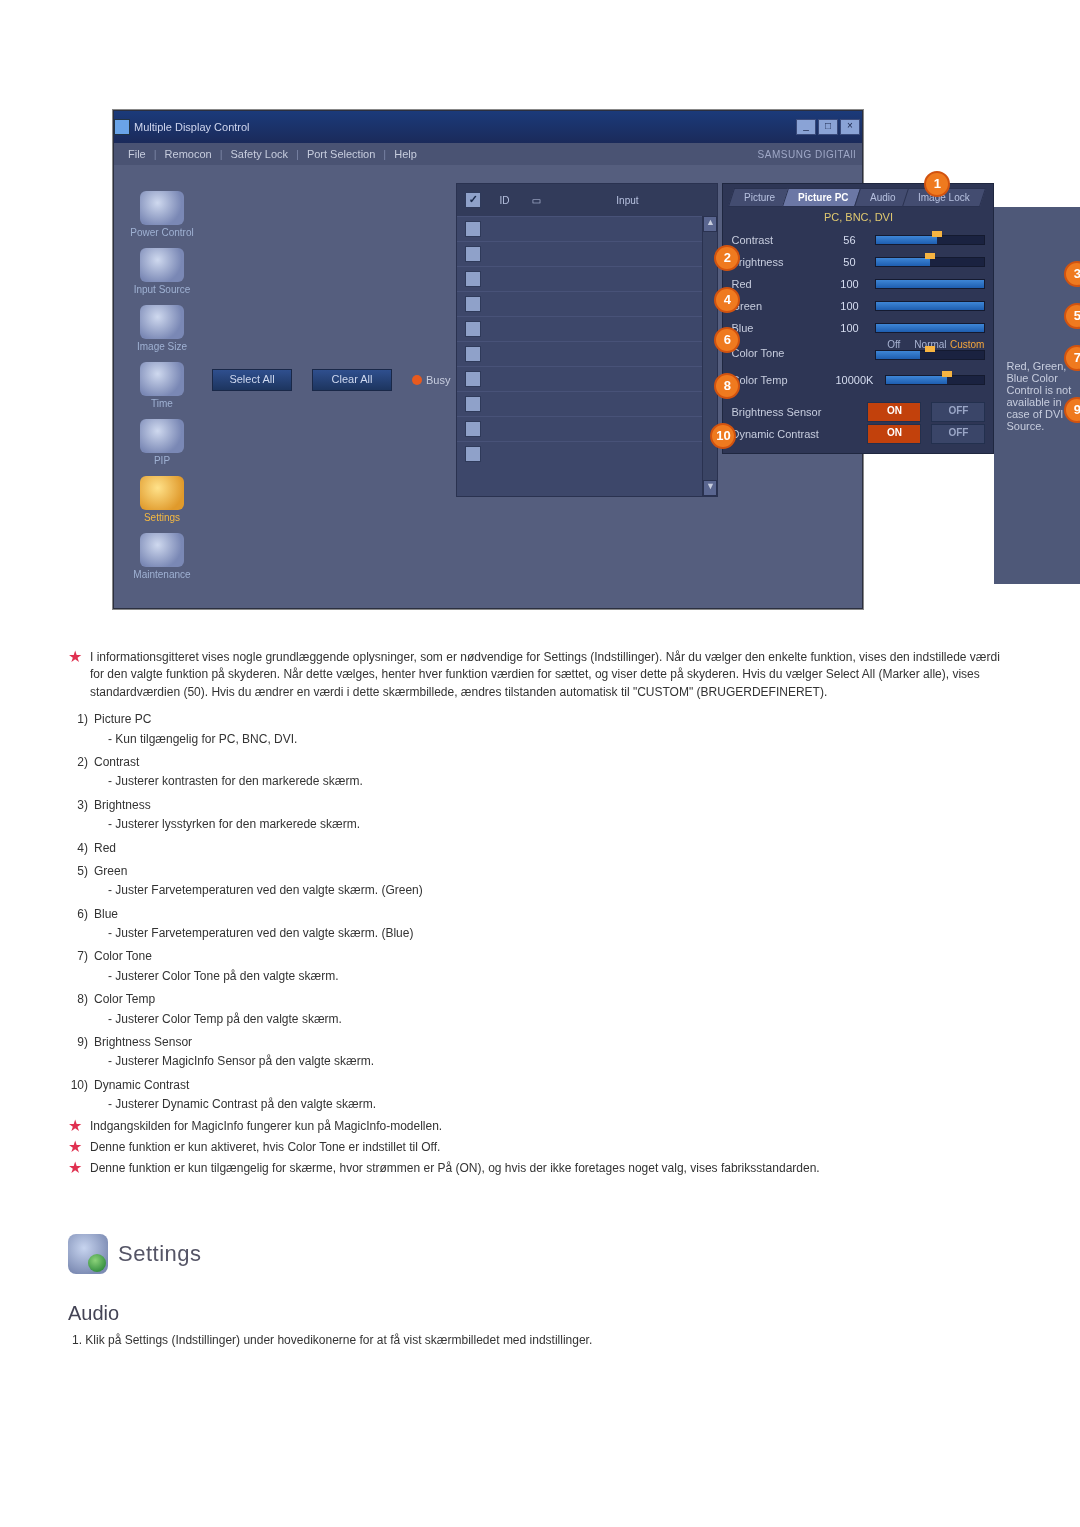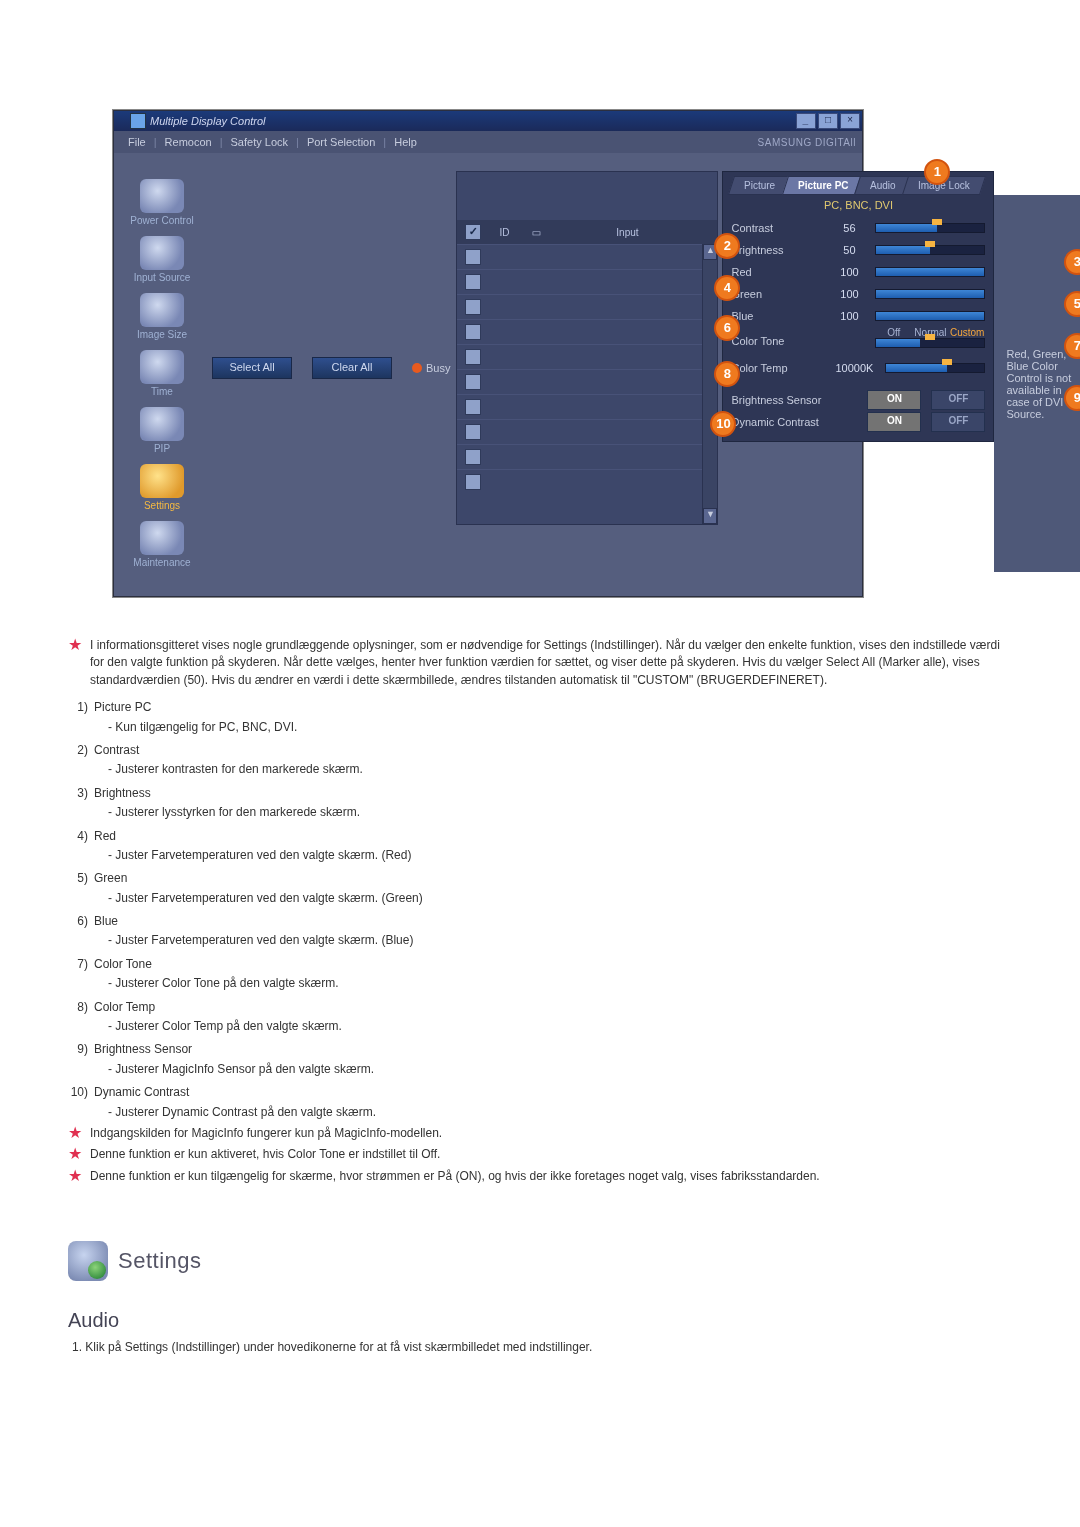--- a/index.html
+++ b/index.html
@@ -15,28 +15,27 @@
   }
   
   .app-window {
     width: 748px;
     background: #5b6485;
     border: 1px solid #2b2f3f;
     margin: 50px 0 40px 45px;
     box-shadow: 0 0 0 1px #888;
   }
   .titlebar {
-    height: 20px;
+    height: 32px;
     background: linear-gradient(#1b3a7a, #1b2a5a);
     display: flex;
     align-items: center;
     color: #cfd6ef;
     font-size: 11px;
-    padding: 0 2px 0 16px;
-    font-style: italic;
+    padding: 0 2px 0 0;
   }
   .titlebar .title-icon {
     width: 14px; height: 14px;
     background: #6aa4e8;
     margin-right: 4px;
     border: 1px solid #234;
   }
   .titlebar .spacer { flex: 1; }
   .win-btns { display: flex; gap: 2px; }
   .win-btn {
@@ -130,27 +129,26 @@
     gap: 4px;
     align-items: flex-start;
   }
   
   .grid-wrap {
     width: 260px;
     background: #3d476a;
     border: 1px solid #2a3250;
   }
   .grid-head {
-    height: 24px;
+    height: 32px;
     display: flex;
     background: #323b5a;
     color: #b7c1df;
     font-size: 10px;
     align-items: center;
-    margin-top: 48px;
   }
   .gh-chk { width: 32px; text-align: center; }
   .gh-id { width: 30px; text-align: center; }
   .gh-m { width: 34px; text-align: center; }
   .gh-input { flex: 1; text-align: center; }
   .gh-sc { width: 16px; }
   .grid-body {
     height: 280px;
     overflow: hidden;
     position: relative;
@@ -283,21 +281,21 @@
   }
   .onoff {
     display: flex; gap: 10px; margin-left: auto;
   }
   .onoff-btn {
     width: 52px; height: 18px;
     border: 1px solid #23304e;
     text-align: center; line-height: 16px;
     font-size: 10px; font-weight: bold;
   }
-  .onoff-btn.on { background: #737373; color: #fff; }
+  .onoff-btn.on { background: #c2410c; color: #fff; }
   .onoff-btn.off { background: #3a4568; color: #9aa6c6; }
   
   .footer-note {
     margin-top: 24px;
     padding: 10px 12px;
     background: #4e5878;
     display: flex;
     align-items: center;
     gap: 12px;
     color: #c7cdde;
@@ -624,21 +622,20 @@
       <div class="num-sub">- Justerer kontrasten for den markerede skærm.</div>
       <div class="num-item">
           <span class="n">3)</span>
           <span>Brightness</span>
         </div>
       <div class="num-sub">- Justerer lysstyrken for den markerede skærm.</div>
       <div class="num-item">
           <span class="n">4)</span>
           <span>Red</span>
         </div>
-      <div class="num-sub">- Juster Farvetemperaturen ved den valgte skærm. (Red)</div>
       <div class="num-item">
           <span class="n">5)</span>
           <span>Green</span>
         </div>
       <div class="num-sub">- Juster Farvetemperaturen ved den valgte skærm. (Green)</div>
       <div class="num-item">
           <span class="n">6)</span>
           <span>Blue</span>
         </div>
       <div class="num-sub">- Juster Farvetemperaturen ved den valgte skærm. (Blue)</div>

